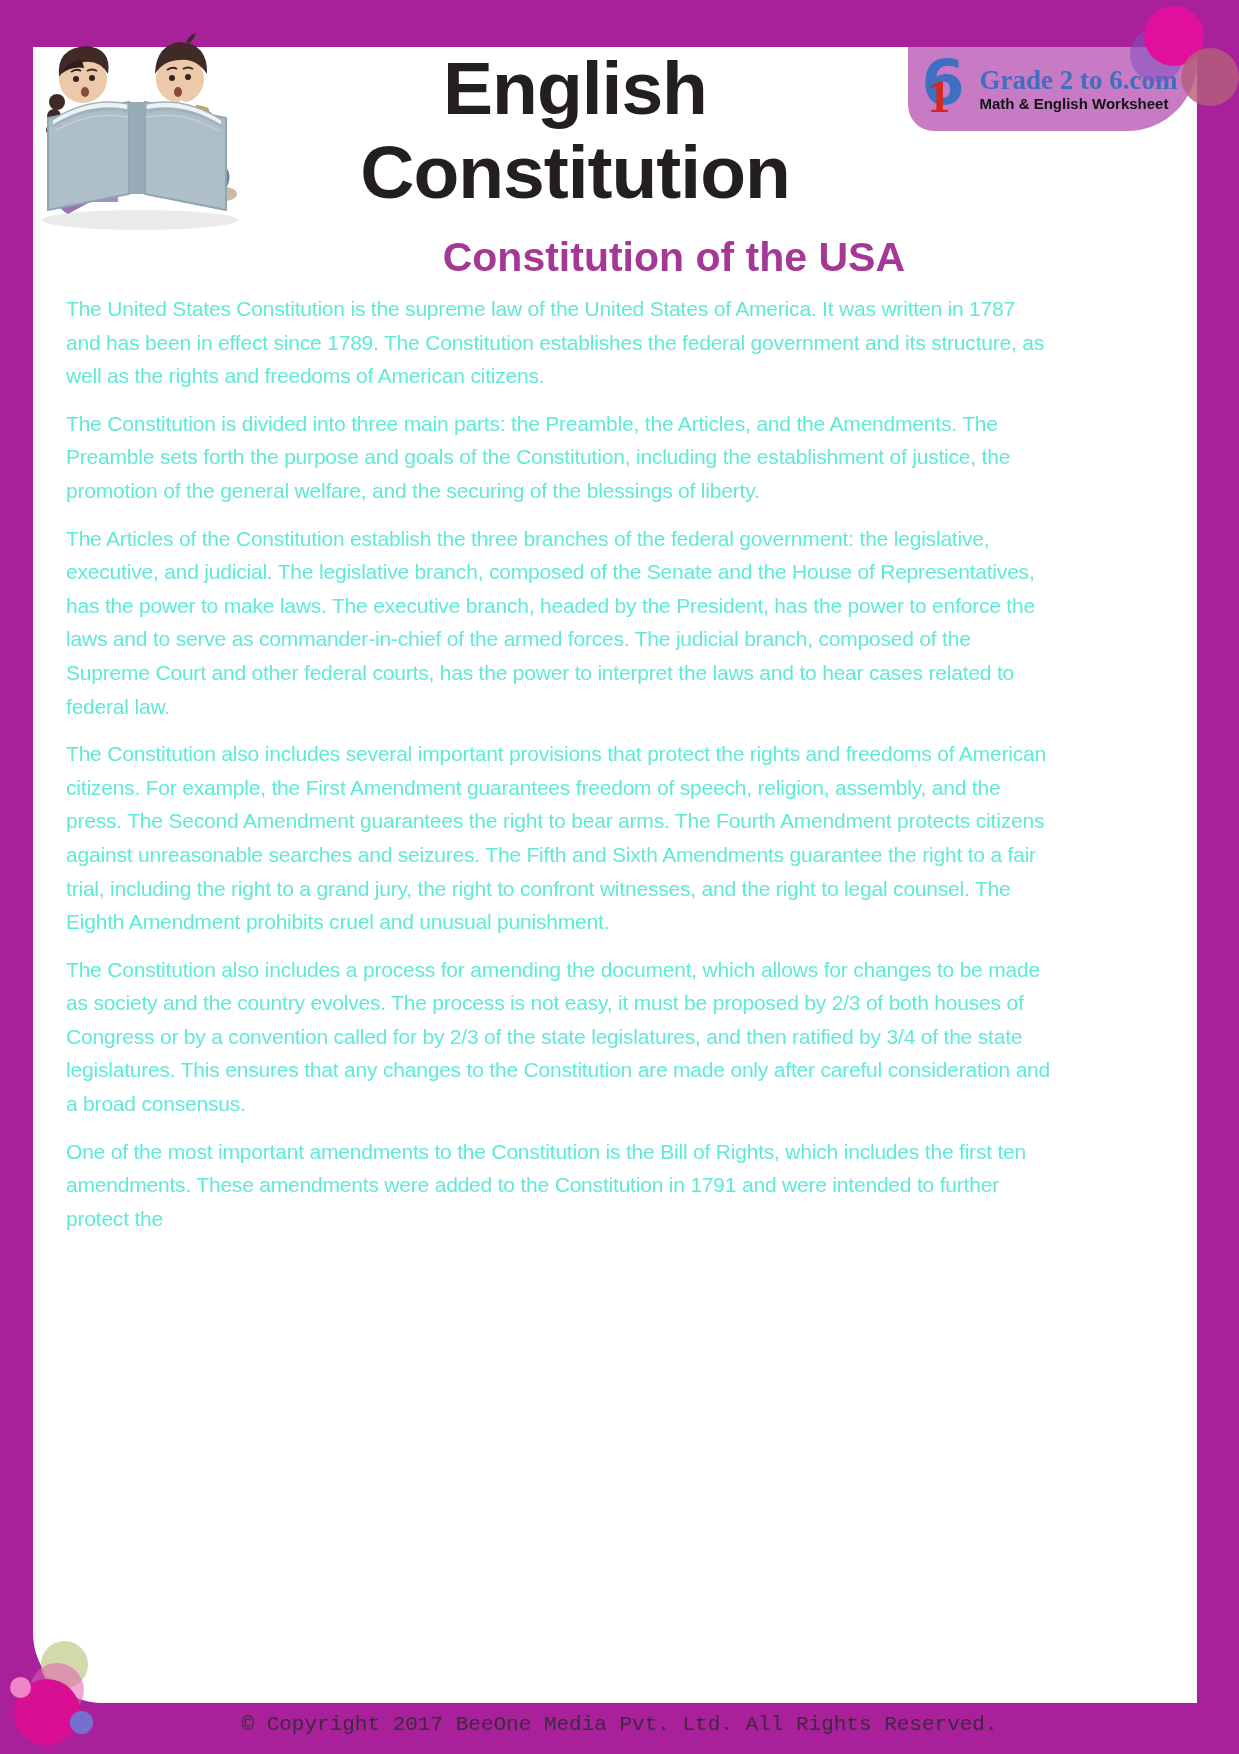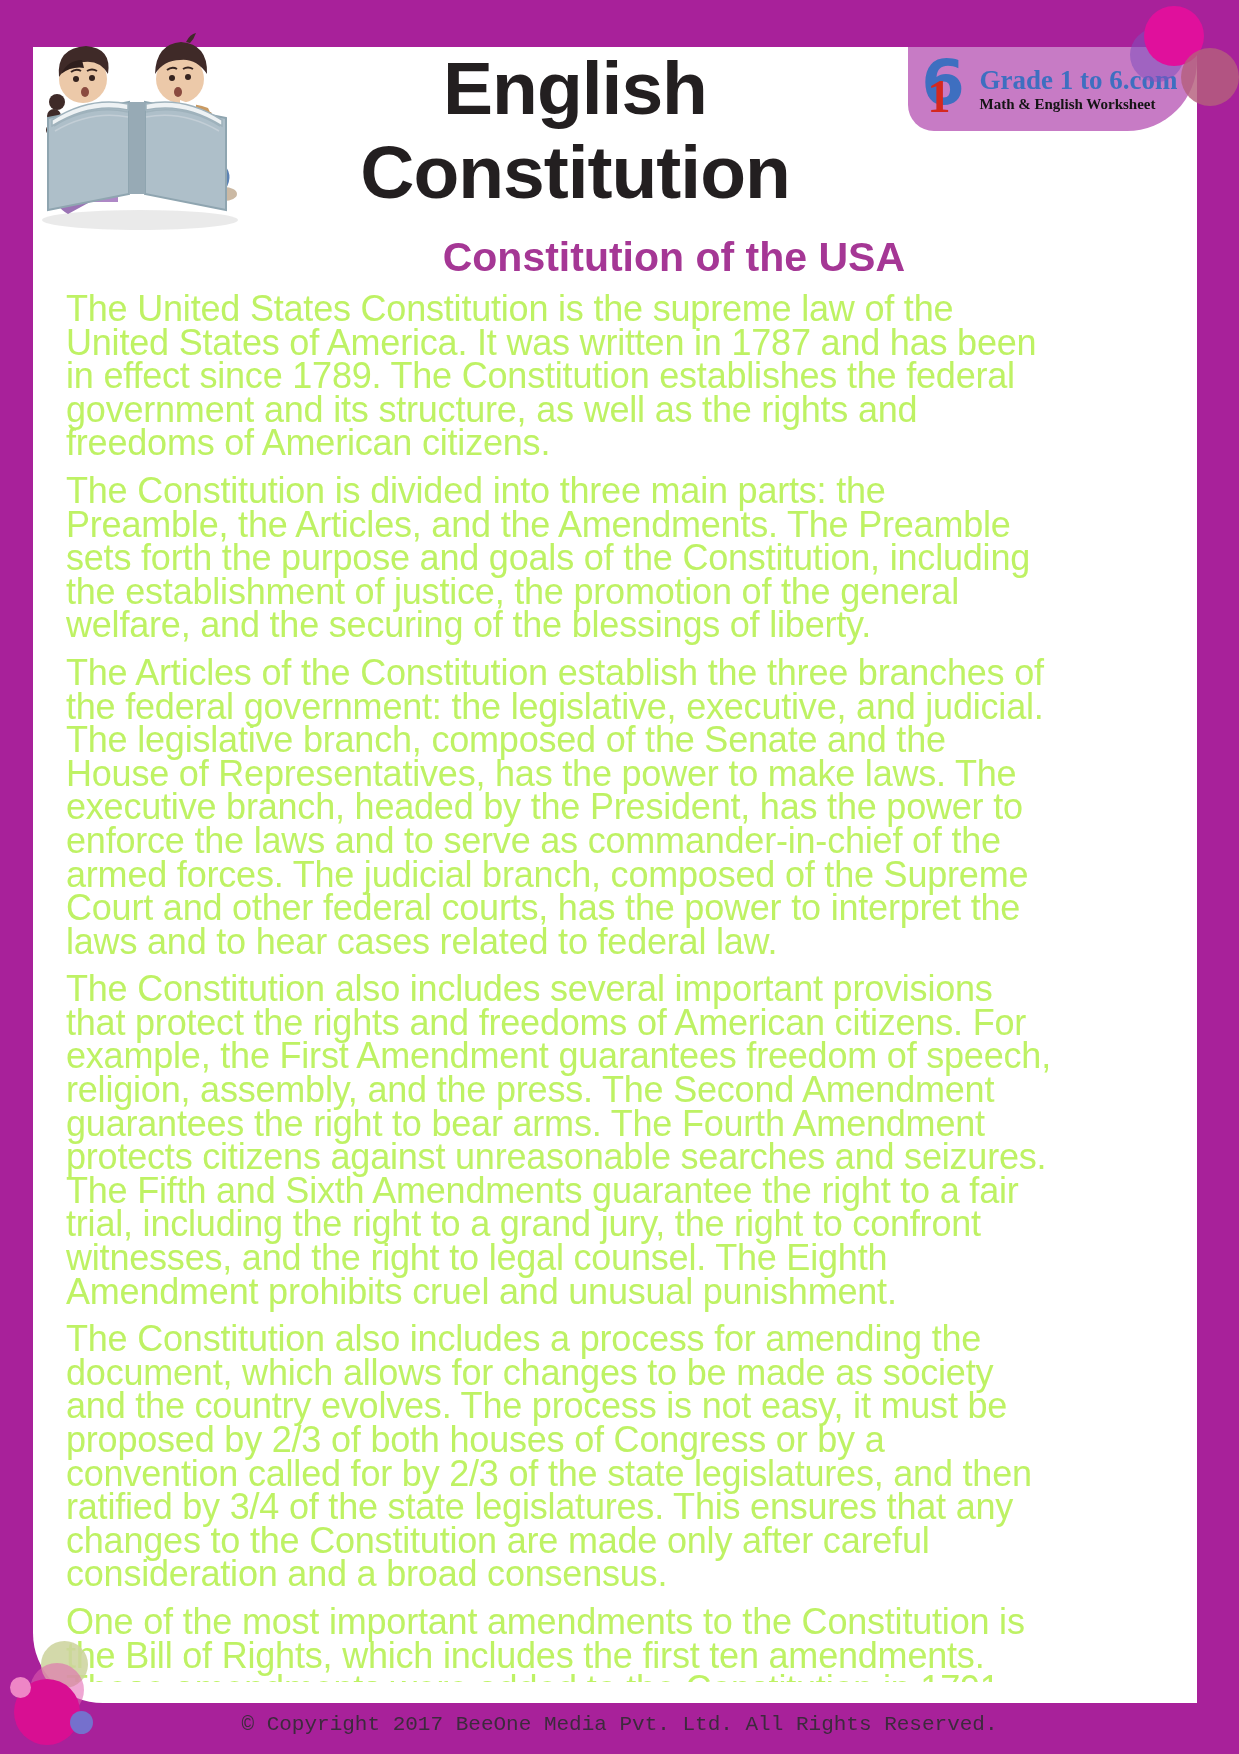--- a/index.html
+++ b/index.html
@@ -35,21 +35,21 @@
     position:absolute;left:6px;top:18px;
     font-family:"Liberation Serif", serif;font-weight:bold;
     font-size:46px;line-height:46px;color:#d5281e;
   }
   .badge-text{display:flex;flex-direction:column;align-items:flex-start;}
   .site-name{
     font-family:"Liberation Serif", serif;font-weight:bold;
     font-size:27px;line-height:30px;color:#3e6fc0;
   }
   .tagline{
-    font-family:Liberation Serif, serif;font-weight:bold;
+    font-family:Liberation Sans, sans-serif;font-weight:bold;
     font-size:15px;line-height:18px;color:#141414;
   }
   
   .dot{position:absolute;border-radius:50%;}
   .c-purple {left:1130px;top:28px;  width:54px;height:54px;background:rgba(128,80,190,.55);z-index:4;}
   .c-pink   {left:1144px;top:6px;   width:60px;height:60px;background:#e0109c;z-index:5;}
   .c-mauve  {left:1181px;top:48px;  width:58px;height:58px;background:rgba(180,95,125,.82);z-index:6;}
   .c-olive  {left:41px; top:1641px; width:47px;height:47px;background:rgba(205,212,158,.88);z-index:7;}
   .c-midpink{left:30px; top:1663px; width:54px;height:54px;background:rgba(226,95,174,.55);z-index:8;}
   .c-magenta{left:14px; top:1679px; width:66px;height:66px;background:#d80f92;z-index:9;}
@@ -70,22 +70,22 @@
     color:#a53795;font-weight:bold;
     font-size:41px;line-height:48px;
   }
   
   .article{
     position:absolute;left:66px;top:292px;width:985px;max-height:1390px;
     overflow:hidden;z-index:2;
   }
   .article p{
     margin:0 0 14px 0;
-    color:#bef264;
-    font-size:36px;line-height:33.6px;
+    color:#5eead4;
+    font-size:21px;line-height:33.6px;
     letter-spacing:-0.2px;
   }
   
   .footer{
     position:absolute;left:0;top:1713px;width:1239px;
     text-align:center;z-index:2;
     font-family:Liberation Mono, monospace;
     font-size:21px;color:#3d2a3d;
   }
 </style>
@@ -93,21 +93,21 @@
 <body>
 
 <div class="content"></div>
 
 <div class="badge">
   <div class="logo-mark">
     <span class="logo-six">6</span>
     <span class="logo-one">1</span>
   </div>
   <div class="badge-text">
-    <span class="site-name">Grade 1 to 6.com</span>
+    <span class="site-name">Grade 2 to 6.com</span>
     <span class="tagline">Math &amp; English Worksheet</span>
   </div>
 </div>
 
 <div class="dot c-purple"></div>
 <div class="dot c-pink"></div>
 <div class="dot c-mauve"></div>
 <div class="dot c-olive"></div>
 <div class="dot c-midpink"></div>
 <div class="dot c-magenta"></div>

